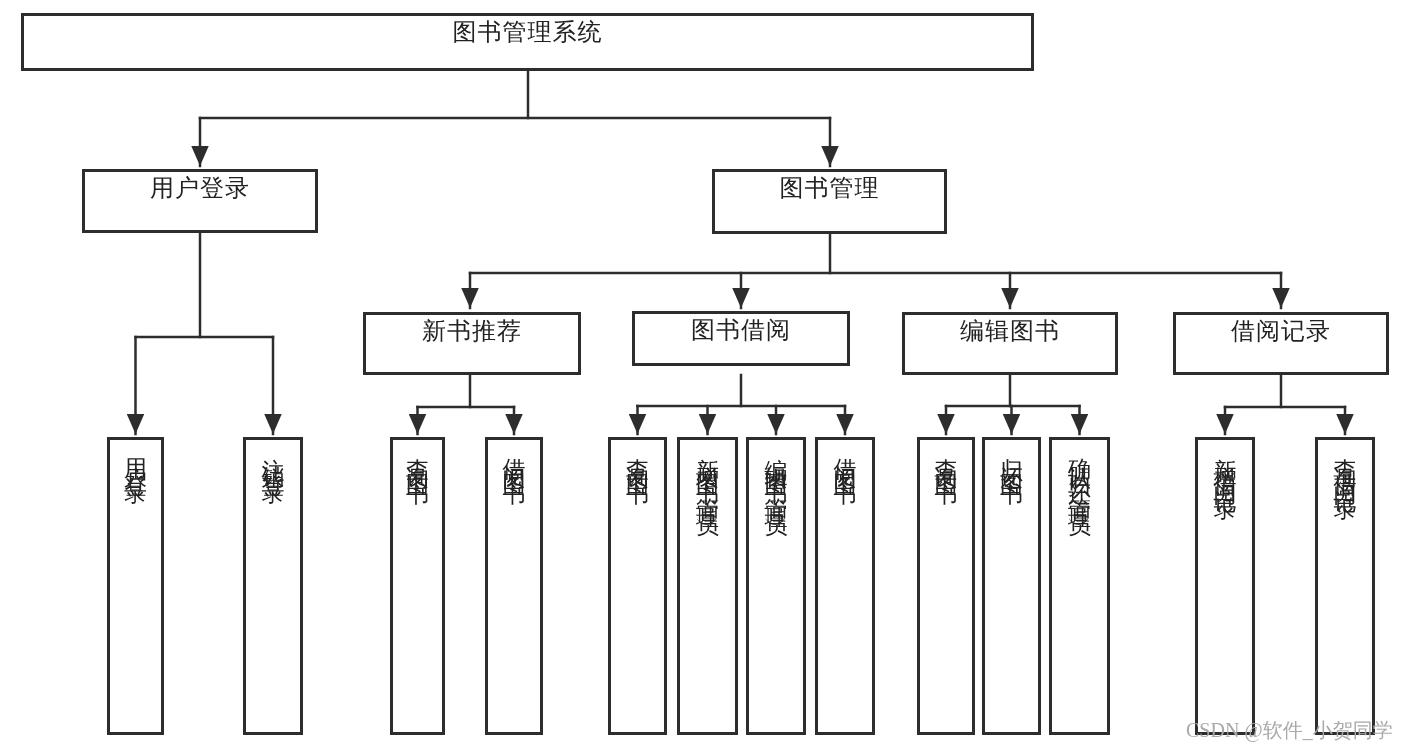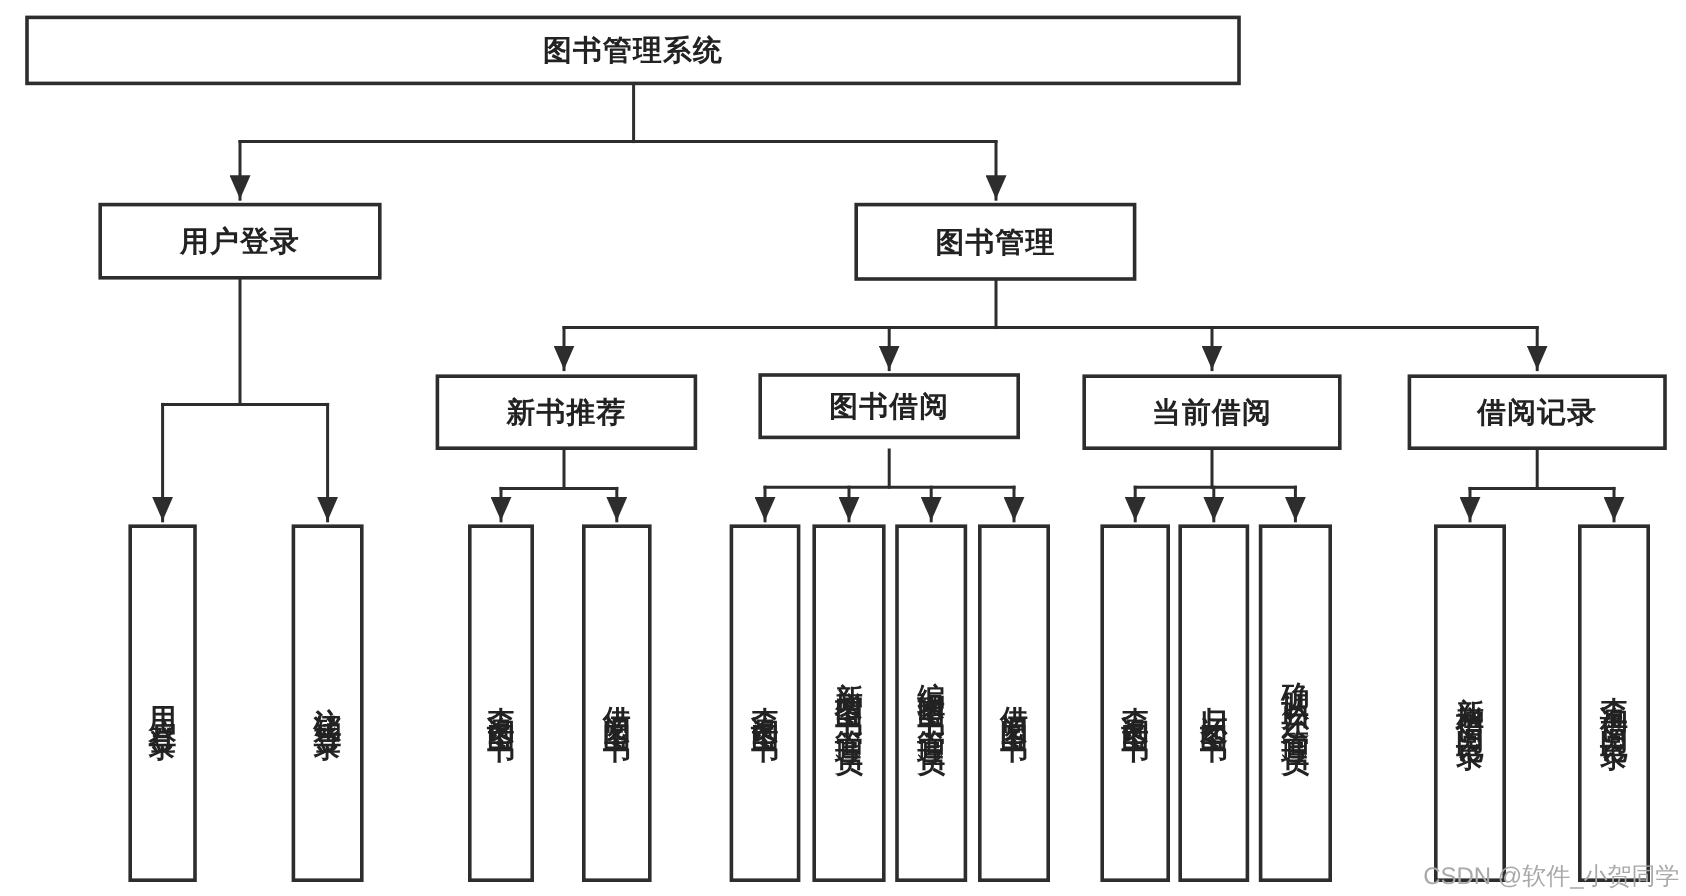--- a/index.html
+++ b/index.html
@@ -14,30 +14,30 @@
     background:var(--background);
     font-family:"Liberation Sans", sans-serif;
     color:var(--text);
   }
   #connectors{position:absolute;left:0;top:0;width:1405px;height:747px;z-index:1;}
   #connectors path{stroke:var(--line);stroke-width:2.5;fill:none;stroke-linecap:square;}
   #arrowhead path{fill:var(--line);stroke:none;}
   .node{
     position:absolute;box-sizing:border-box;z-index:2;
     border:3px solid var(--line);background:transparent;
-    display:flex;align-items:center;justify-content:center;font-weight:bold;
+    display:flex;align-items:flex-start;justify-content:center;
   }
   .hnode .label{font-size:24px;letter-spacing:1px;white-space:nowrap;}
   .vnode .label{
     writing-mode:vertical-rl;text-orientation:mixed;
     font-size:23px;letter-spacing:8px;line-height:1;white-space:nowrap;
   }
   .watermark{
     position:absolute;left:1186px;top:717px;z-index:3;
-    font-size:20px;color:var(--watermark);white-space:nowrap;
+    font-size:20px;color:var(--watermark);white-space:nowrap;font-family:Liberation Serif, serif;
   }
 </style>
 </head>
 <body>
 
 <svg id="connectors" viewBox="0 0 1405 747" xmlns="http://www.w3.org/2000/svg">
   <defs>
     <marker id="arrowhead" viewBox="0 0 8 7" refX="8" refY="3.5" markerWidth="8" markerHeight="7" orient="auto" markerUnits="strokeWidth">
       <path d="M0,0 L8,3.5 L0,7 Z"></path>
     </marker>
@@ -109,21 +109,21 @@
   <span class="label">图书管理</span>
 </div>
 
 <div class="node hnode" style="left:363px;top:312px;width:218px;height:63px;">
   <span class="label">新书推荐</span>
 </div>
 <div class="node hnode" style="left:632px;top:311px;width:218px;height:55px;">
   <span class="label">图书借阅</span>
 </div>
 <div class="node hnode" style="left:902px;top:312px;width:216px;height:63px;">
-  <span class="label">当前借阅</span>
+  <span class="label">编辑图书</span>
 </div>
 <div class="node hnode" style="left:1173px;top:312px;width:216px;height:63px;">
   <span class="label">借阅记录</span>
 </div>
 
 <div class="node vnode" style="left:107px;top:437px;width:57px;height:298px;">
   <span class="label">用户登录</span>
 </div>
 <div class="node vnode" style="left:243px;top:437px;width:60px;height:298px;">
   <span class="label">注销登录</span>

